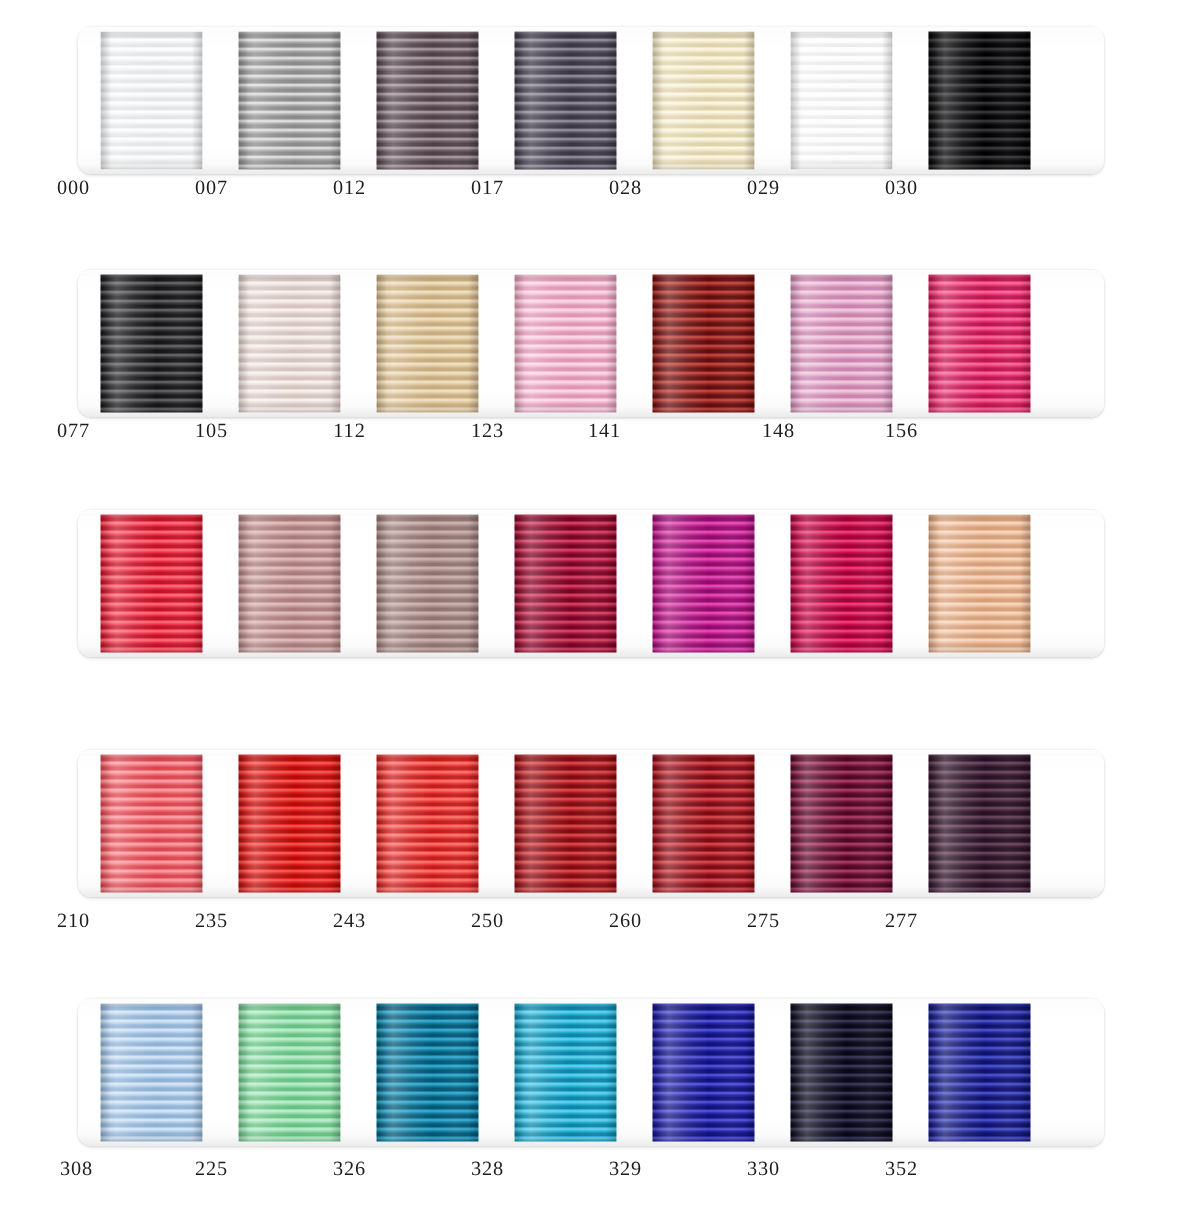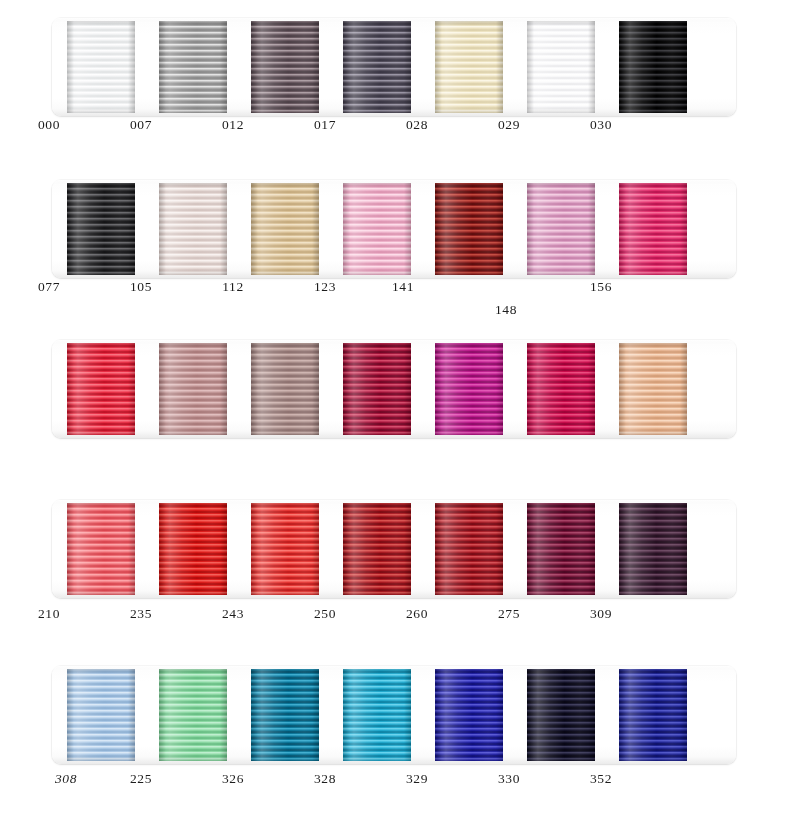--- a/index.html
+++ b/index.html
@@ -305,21 +305,21 @@
           </div>
         </div>
       </div>
     </div>
     <div class="swatch-row labels" style="top: 278px;">
       <div class="swatch-label" style="left: 15px; width: 68px;">077</div>
       <div class="swatch-label" style="left: 107px; width: 68px;">105</div>
       <div class="swatch-label" style="left: 199px; width: 68px;">112</div>
       <div class="swatch-label" style="left: 291px; width: 68px;">123</div>
       <div class="swatch-label" style="left: 369px; width: 68px;">141</div>
-      <div class="swatch-label" style="left: 472px; width: 68px; margin-top: 23px;">148</div>
+      <div class="swatch-label" style="left: 485px; width: 68px;">148</div>
       <div class="swatch-label" style="left: 567px; width: 68px;">156</div>
     </div>
     <div class="swatch-row" style="top: 340px;">
       <div class="row-tray">
         <div class="cards">
           <div class="swatch-card" title="159" style="left: 15px; width: 68px;">
             <div class="cord">
               <div class="bands" style="background-image: linear-gradient(rgb(192, 17, 38) 0px, rgb(192, 17, 38) 1px, rgb(238, 47, 70) 1.6px, rgb(251, 116, 130) 2.6px, rgb(238, 47, 70) 4.2px, rgb(192, 17, 38) 5.6px, rgb(192, 17, 38) 6px); background-size: 100% 6px;"></div>
               <div class="sheen"></div>
               <div class="edge-l"></div>
@@ -467,21 +467,21 @@
         </div>
       </div>
     </div>
     <div class="swatch-row labels" style="top: 605px; padding-left: 40px;">
       <div class="swatch-label" style="left: 15px; width: 68px;">210</div>
       <div class="swatch-label" style="left: 107px; width: 68px;">235</div>
       <div class="swatch-label" style="left: 199px; width: 68px;">243</div>
       <div class="swatch-label" style="left: 291px; width: 68px;">250</div>
       <div class="swatch-label" style="left: 383px; width: 68px;">260</div>
       <div class="swatch-label" style="left: 475px; width: 68px;">275</div>
-      <div class="swatch-label" style="left: 567px; width: 68px;">309</div>
+      <div class="swatch-label" style="left: 567px; width: 68px;">277</div>
     </div>
     <div class="swatch-row" style="top: 666px;">
       <div class="row-tray">
         <div class="cards">
           <div class="swatch-card" title="308" style="left: 15px; width: 68px;">
             <div class="cord">
               <div class="bands" style="background-image: linear-gradient(rgb(143, 177, 212) 0px, rgb(143, 177, 212) 1px, rgb(174, 203, 232) 1.6px, rgb(220, 234, 248) 2.6px, rgb(174, 203, 232) 4.2px, rgb(143, 177, 212) 5.6px, rgb(143, 177, 212) 6px); background-size: 100% 6px;"></div>
               <div class="sheen"></div>
               <div class="edge-l"></div>
               <div class="edge-r"></div>
@@ -546,21 +546,21 @@
               <div class="edge-l"></div>
               <div class="edge-r"></div>
               <div class="topfade"></div>
               <div class="botfade"></div>
             </div>
           </div>
         </div>
       </div>
     </div>
     <div class="swatch-row labels" style="top: 770px;">
-      <div class="swatch-label" style="left: 32px; width: 68px; font-style: italic;">308</div>
+      <div class="swatch-label" style="left: 17px; width: 68px;">308</div>
       <div class="swatch-label" style="left: 107px; width: 68px;">225</div>
       <div class="swatch-label" style="left: 199px; width: 68px;">326</div>
       <div class="swatch-label" style="left: 291px; width: 68px;">328</div>
       <div class="swatch-label" style="left: 383px; width: 68px;">329</div>
       <div class="swatch-label" style="left: 475px; width: 68px;">330</div>
       <div class="swatch-label" style="left: 567px; width: 68px;">352</div>
     </div>
   </div>
 
 </body></html>

